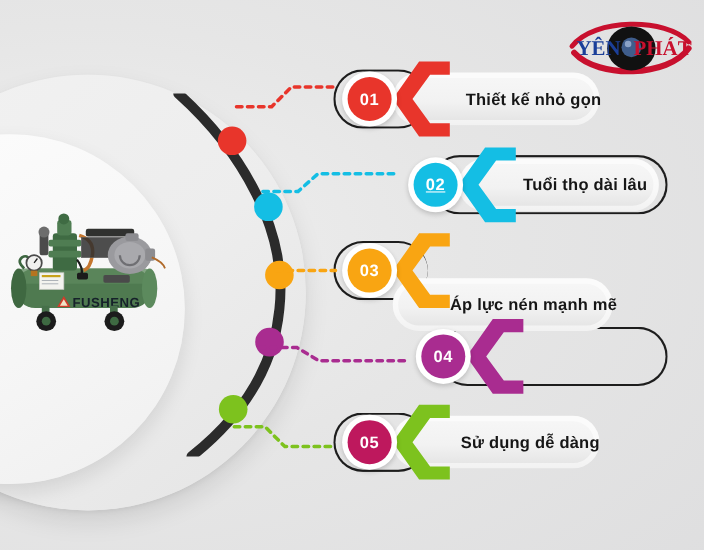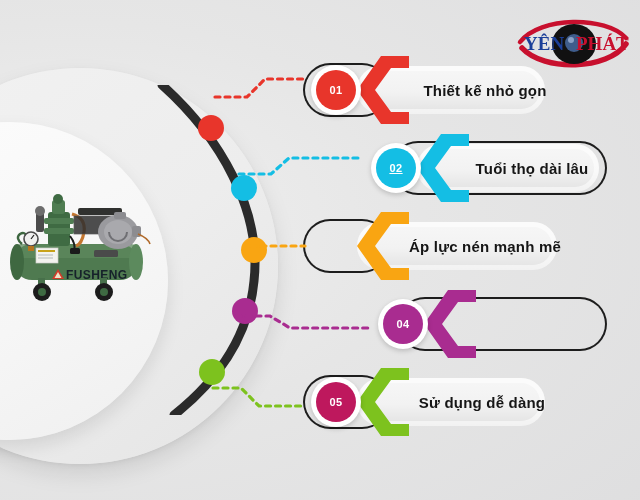--- a/index.html
+++ b/index.html
@@ -48,21 +48,21 @@
 
   .num-badge{
     position:absolute;width:50px;height:50px;border-radius:50%;
     background:#fff;box-shadow:0 2px 5px rgba(0,0,0,.18);
     display:flex;align-items:center;justify-content:center;
     z-index:6;
   }
   .num-badge i{
     width:40px;height:40px;border-radius:50%;
     display:flex;align-items:center;justify-content:center;
-    color:#fff;font-weight:bold;font-size:11px;letter-spacing:.5px;
+    color:#fff;font-weight:bold;font-size:15px;letter-spacing:.5px;
     font-style:normal;
   }
 
   .pill{
     position:absolute;top:16px;height:48px;border-radius:24px;
     background:linear-gradient(180deg,#f7f7f7 0%,#f2f2f2 55%,#e2e2e2 100%);
     box-shadow:inset 0 0 0 5px rgba(255,255,255,.55);
     display:flex;align-items:center;
     z-index:3;
     justify-content:center;
@@ -194,27 +194,30 @@
     </div>
   </div>
 
   <div class="row" style="left:295px;top:206px;width:262px;">
     <div class="capsule-outline right-open" style="width:86px;"></div>
     <div class="connector" style="left:-46px;top:28px;width:56px;">
       <svg width="56" height="18" viewBox="0 0 56 18">
         <path d="M2 12 L56 12" stroke="#F9A512" stroke-width="3.2" stroke-dasharray="5 5" fill="none" stroke-linecap="round"></path>
       </svg>
     </div>
-    <div class="pill" style="left:62px;width:200px;">
+    <div class="pill" style="left:62px;width:200px;margin-top:31px;">
       <span style="margin-left:56px;">Áp lực nén mạnh mẽ</span>
     </div>
     <div class="chev" style="left:52px;">
       <svg width="62" height="80" viewBox="0 0 62 80">
         <path d="M34 6 L62 6 L62 18 L44 18 L28 40 L44 62 L62 62 L62 74 L34 74 L10 40 Z" fill="#F9A512"></path>
       </svg>
+    </div>
+    <div class="num-badge" style="left:16px;top:15px;">
+      <i style="background:#F9A512;">03</i>
     </div>
   </div>
 
   <div class="row" style="left:362px;top:284px;width:245px;">
     <div class="capsule-outline left-open" style="left:36px;width:209px;"></div>
     <div class="connector" style="left:-128px;top:28px;width:136px;">
       <svg width="136" height="22" viewBox="0 0 136 22">
         <path d="M2 4 L36 4 L56 16 L136 16" stroke="#A92C90" stroke-width="3.2" stroke-dasharray="5 5" fill="none" stroke-linecap="round"></path>
       </svg>
     </div>

